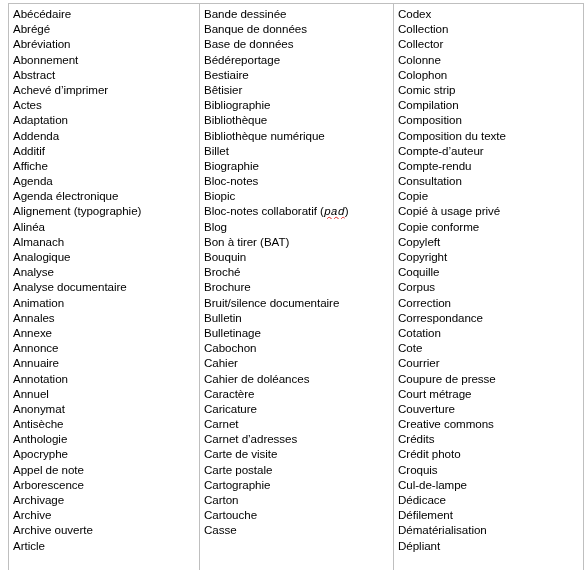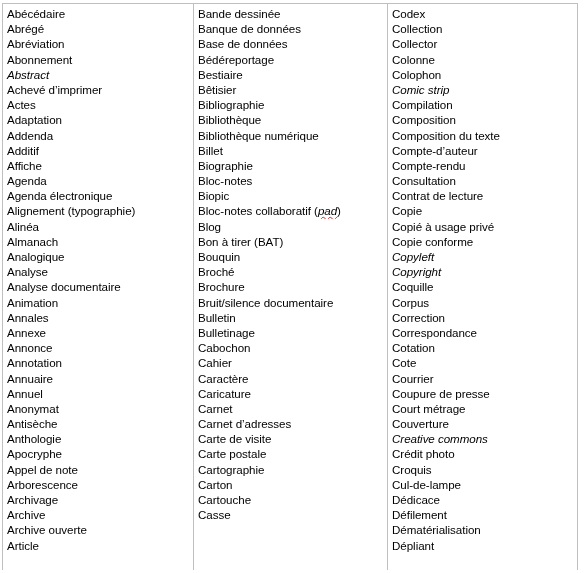--- a/index.html
+++ b/index.html
@@ -10,21 +10,21 @@
   body {
     width: 584px;
     height: 573px;
     font-family: "Liberation Sans", sans-serif;
     color: #000000;
     overflow: hidden;
   }
 
   #glossary-table {
     position: absolute;
-    left: 2px;
+    left: 8px;
     top: 3px;
     width: 576px;
     height: 567px;
     box-sizing: border-box;
     border-top: 1px solid #bfbfbf;
     border-left: 1px solid #bfbfbf;
     border-right: 1px solid #bfbfbf;
     border-bottom: none;
     display: flex;
     align-items: stretch;
@@ -49,30 +49,30 @@
     height: 15.2px;
     line-height: 15.2px;
     font-size: 11.6px;
     padding-left: 4px;
     white-space: nowrap;
     overflow: hidden;
     letter-spacing: -0.05px;
   }
 
   .term .italic {
-    font-style: italic;
   }
 
   .term .misspelled {
     font-style: italic;
     text-decoration: underline;
     text-decoration-style: wavy;
     text-decoration-color: #e02020;
     text-decoration-thickness: 1px;
     text-underline-offset: 1px;
+    font-family: Liberation Mono, monospace;
   }
 </style>
 </head>
 <body>
 
 <div id="glossary-table">
   <div class="glossary-column col-1">
     <ul class="term-list">
         <li class="term"><span>Abécédaire</span></li>
         <li class="term"><span>Abrégé</span></li>
@@ -90,22 +90,22 @@
         <li class="term"><span>Alignement (typographie)</span></li>
         <li class="term"><span>Alinéa</span></li>
         <li class="term"><span>Almanach</span></li>
         <li class="term"><span>Analogique</span></li>
         <li class="term"><span>Analyse</span></li>
         <li class="term"><span>Analyse documentaire</span></li>
         <li class="term"><span>Animation</span></li>
         <li class="term"><span>Annales</span></li>
         <li class="term"><span>Annexe</span></li>
         <li class="term"><span>Annonce</span></li>
+        <li class="term"><span>Annuaire</span></li>
         <li class="term"><span>Annotation</span></li>
-        <li class="term"><span>Annuaire</span></li>
         <li class="term"><span>Annuel</span></li>
         <li class="term"><span>Anonymat</span></li>
         <li class="term"><span>Antisèche</span></li>
         <li class="term"><span>Anthologie</span></li>
         <li class="term"><span>Apocryphe</span></li>
         <li class="term"><span>Appel de note</span></li>
         <li class="term"><span>Arborescence</span></li>
         <li class="term"><span>Archivage</span></li>
         <li class="term"><span>Archive</span></li>
         <li class="term"><span>Archive ouverte</span></li>
@@ -131,20 +131,21 @@
         <li class="term"><span>Blog</span></li>
         <li class="term"><span>Bon à tirer (BAT)</span></li>
         <li class="term"><span>Bouquin</span></li>
         <li class="term"><span>Broché</span></li>
         <li class="term"><span>Brochure</span></li>
         <li class="term"><span>Bruit/silence documentaire</span></li>
         <li class="term"><span>Bulletin</span></li>
         <li class="term"><span>Bulletinage</span></li>
         <li class="term"><span>Cabochon</span></li>
         <li class="term"><span>Cahier</span></li>
+        <li class="term"><span>Cahier de doléances</span></li>
         <li class="term"><span>Caractère</span></li>
         <li class="term"><span>Caricature</span></li>
         <li class="term"><span>Carnet</span></li>
         <li class="term"><span>Carnet d’adresses</span></li>
         <li class="term"><span>Carte de visite</span></li>
         <li class="term"><span>Carte postale</span></li>
         <li class="term"><span>Cartographie</span></li>
         <li class="term"><span>Carton</span></li>
         <li class="term"><span>Cartouche</span></li>
         <li class="term"><span>Casse</span></li>
@@ -157,37 +158,37 @@
         <li class="term"><span>Collector</span></li>
         <li class="term"><span>Colonne</span></li>
         <li class="term"><span>Colophon</span></li>
         <li class="term"><span class="italic">Comic strip</span></li>
         <li class="term"><span>Compilation</span></li>
         <li class="term"><span>Composition</span></li>
         <li class="term"><span>Composition du texte</span></li>
         <li class="term"><span>Compte-d’auteur</span></li>
         <li class="term"><span>Compte-rendu</span></li>
         <li class="term"><span>Consultation</span></li>
-        <li class="term"><span>Contrat de lecture</span></li>
         <li class="term"><span>Copie</span></li>
         <li class="term"><span>Copié à usage privé</span></li>
         <li class="term"><span>Copie conforme</span></li>
         <li class="term"><span class="italic">Copyleft</span></li>
         <li class="term"><span class="italic">Copyright</span></li>
         <li class="term"><span>Coquille</span></li>
         <li class="term"><span>Corpus</span></li>
         <li class="term"><span>Correction</span></li>
         <li class="term"><span>Correspondance</span></li>
         <li class="term"><span>Cotation</span></li>
         <li class="term"><span>Cote</span></li>
         <li class="term"><span>Courrier</span></li>
         <li class="term"><span>Coupure de presse</span></li>
         <li class="term"><span>Court métrage</span></li>
         <li class="term"><span>Couverture</span></li>
         <li class="term"><span class="italic">Creative commons</span></li>
+        <li class="term"><span>Crédits</span></li>
         <li class="term"><span>Crédit photo</span></li>
         <li class="term"><span>Croquis</span></li>
         <li class="term"><span>Cul-de-lampe</span></li>
         <li class="term"><span>Dédicace</span></li>
         <li class="term"><span>Défilement</span></li>
         <li class="term"><span>Dématérialisation</span></li>
         <li class="term"><span>Dépliant</span></li>
       </ul>
   </div>
 </div>

